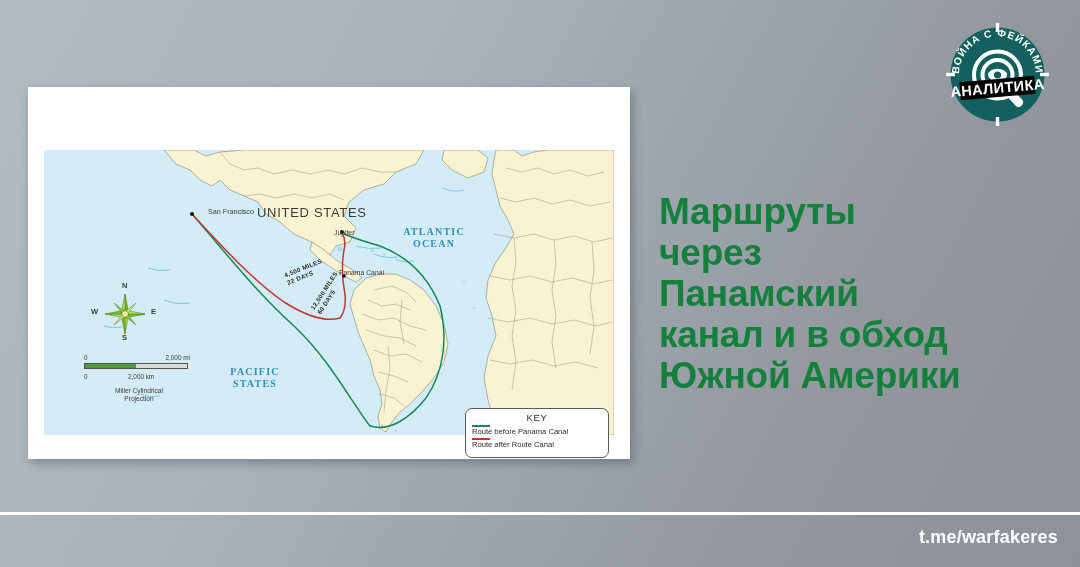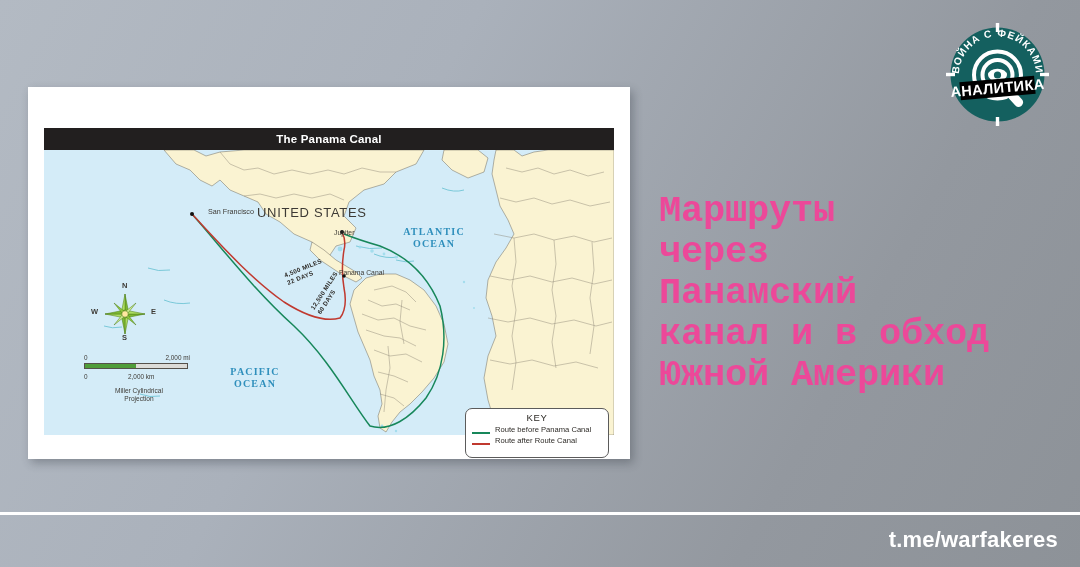--- a/index.html
+++ b/index.html
@@ -10,29 +10,29 @@
     position:relative;
   }
 
   
   #logo{position:absolute;left:941px;top:18px;width:113px;height:113px;}
   #logo svg{display:block;width:113px;height:113px;}
 
   
   #headline{
     position:absolute;left:659px;top:191px;width:400px;
-    color:#ec4899;font-size:37px;line-height:41px;font-weight:700;
-    letter-spacing:-0.2px;white-space:pre-line;font-family:Liberation Mono, monospace;
+    color:#15803d;font-size:37px;line-height:41px;font-weight:700;
+    letter-spacing:-0.2px;white-space:pre-line;
   }
 
   
   #divider{position:absolute;left:0;top:512px;width:1080px;height:3px;background:#ffffff;}
   #footer-handle{
     position:absolute;right:22px;top:527px;color:#ffffff;
-    font-size:22px;font-weight:700;letter-spacing:.2px;
+    font-size:18px;font-weight:700;letter-spacing:.2px;
   }
 
   
   #map-card{
     position:absolute;left:28px;top:87px;width:602px;height:372px;
     background:#ffffff;box-shadow:3px 4px 9px rgba(40,45,55,.33);
   }
   #map-title-bar{
     position:absolute;left:16px;top:41px;width:570px;height:22px;
     background:#221f1f;color:#ffffff;font-size:11.5px;font-weight:700;
@@ -76,21 +76,21 @@
   .scale-txt{position:absolute;color:#3d3a35;font-size:6.4px;}
   #proj{color:#3d3a35;font-size:6.6px;text-align:center;width:110px;margin-top:3px;line-height:8px;}
 
   
   #keybox{
     position:absolute;left:437px;top:321px;width:144px;height:50px;
     background:#ffffff;border:1px solid #5b5b5b;border-radius:7px;
     box-sizing:border-box;padding:3px 0 11px 0;
   }
   #key-title{text-align:center;color:#2d2a26;font-size:9.5px;letter-spacing:.6px;}
-  .key-row{display:flex;align-items:flex-end;margin:2px 0 0 6px;}
+  .key-row{display:flex;align-items:flex-start;margin:2px 0 0 6px;flex-direction:column;}
   .key-swatch{width:18px;height:2px;margin-right:5px;flex:none;}
   .key-text{color:#2d2a26;font-size:7.6px;white-space:nowrap;}
 </style>
 </head>
 <body>
 
 <div id="logo">
   <svg viewBox="0 0 113 113">
     <circle cx="56.5" cy="56.5" r="47" fill="#14605f"></circle>
     <g stroke="#ffffff" stroke-width="3.4" stroke-linecap="butt">
@@ -121,23 +121,20 @@
 через
 Панамский
 канал и в обход
 Южной Америки</div>
 
 <div id="divider"></div>
 <div id="footer-handle">t.me/warfakeres</div>
 
 <div id="map-card">
 
-  <div id="map-title-bar">
-    <span>The Panama Canal</span>
-  </div>
 
   <div id="map-canvas">
 
     <svg width="570" height="285" viewBox="0 0 570 285">
       <rect x="0" y="0" width="570" height="285" fill="#d4ecf8"></rect>
 
       <g fill="#faf3d2" stroke="#6f6a5e" stroke-width="0.5" stroke-linejoin="round">
 
         <path d="M120,0 L150,0 L162,6 L176,2 L200,0 L300,0 L340,0 L380,0
                  L372,14 L352,22 L340,34 L320,40 L305,52 L300,66 L312,78
@@ -219,21 +216,21 @@
       <circle cx="298" cy="82" r="2" fill="#111"></circle>
       <circle cx="300" cy="126" r="1.8" fill="#111"></circle>
     </svg>
 
     <div id="lbl-us">UNITED STATES</div>
     <div id="lbl-sf">San Francisco</div>
     <div id="lbl-jupiter">Jupiter</div>
     <div id="lbl-panama">Panama Canal</div>
 
     <div class="ocean-label" id="lbl-pacific" style="white-space:pre-line">PACIFIC
-OCEAN</div>
+STATES</div>
     <div class="ocean-label" id="lbl-atlantic" style="white-space:pre-line">ATLANTIC
 OCEAN</div>
 
     <div class="route-note" id="note-red" style="white-space:pre-line">4,500 MILES
 22 DAYS</div>
     <div class="route-note" id="note-green" style="white-space:pre-line">12,500 MILES
 60 DAYS</div>
 
     <div id="compass">
       <svg width="66" height="62" viewBox="0 0 66 62">

